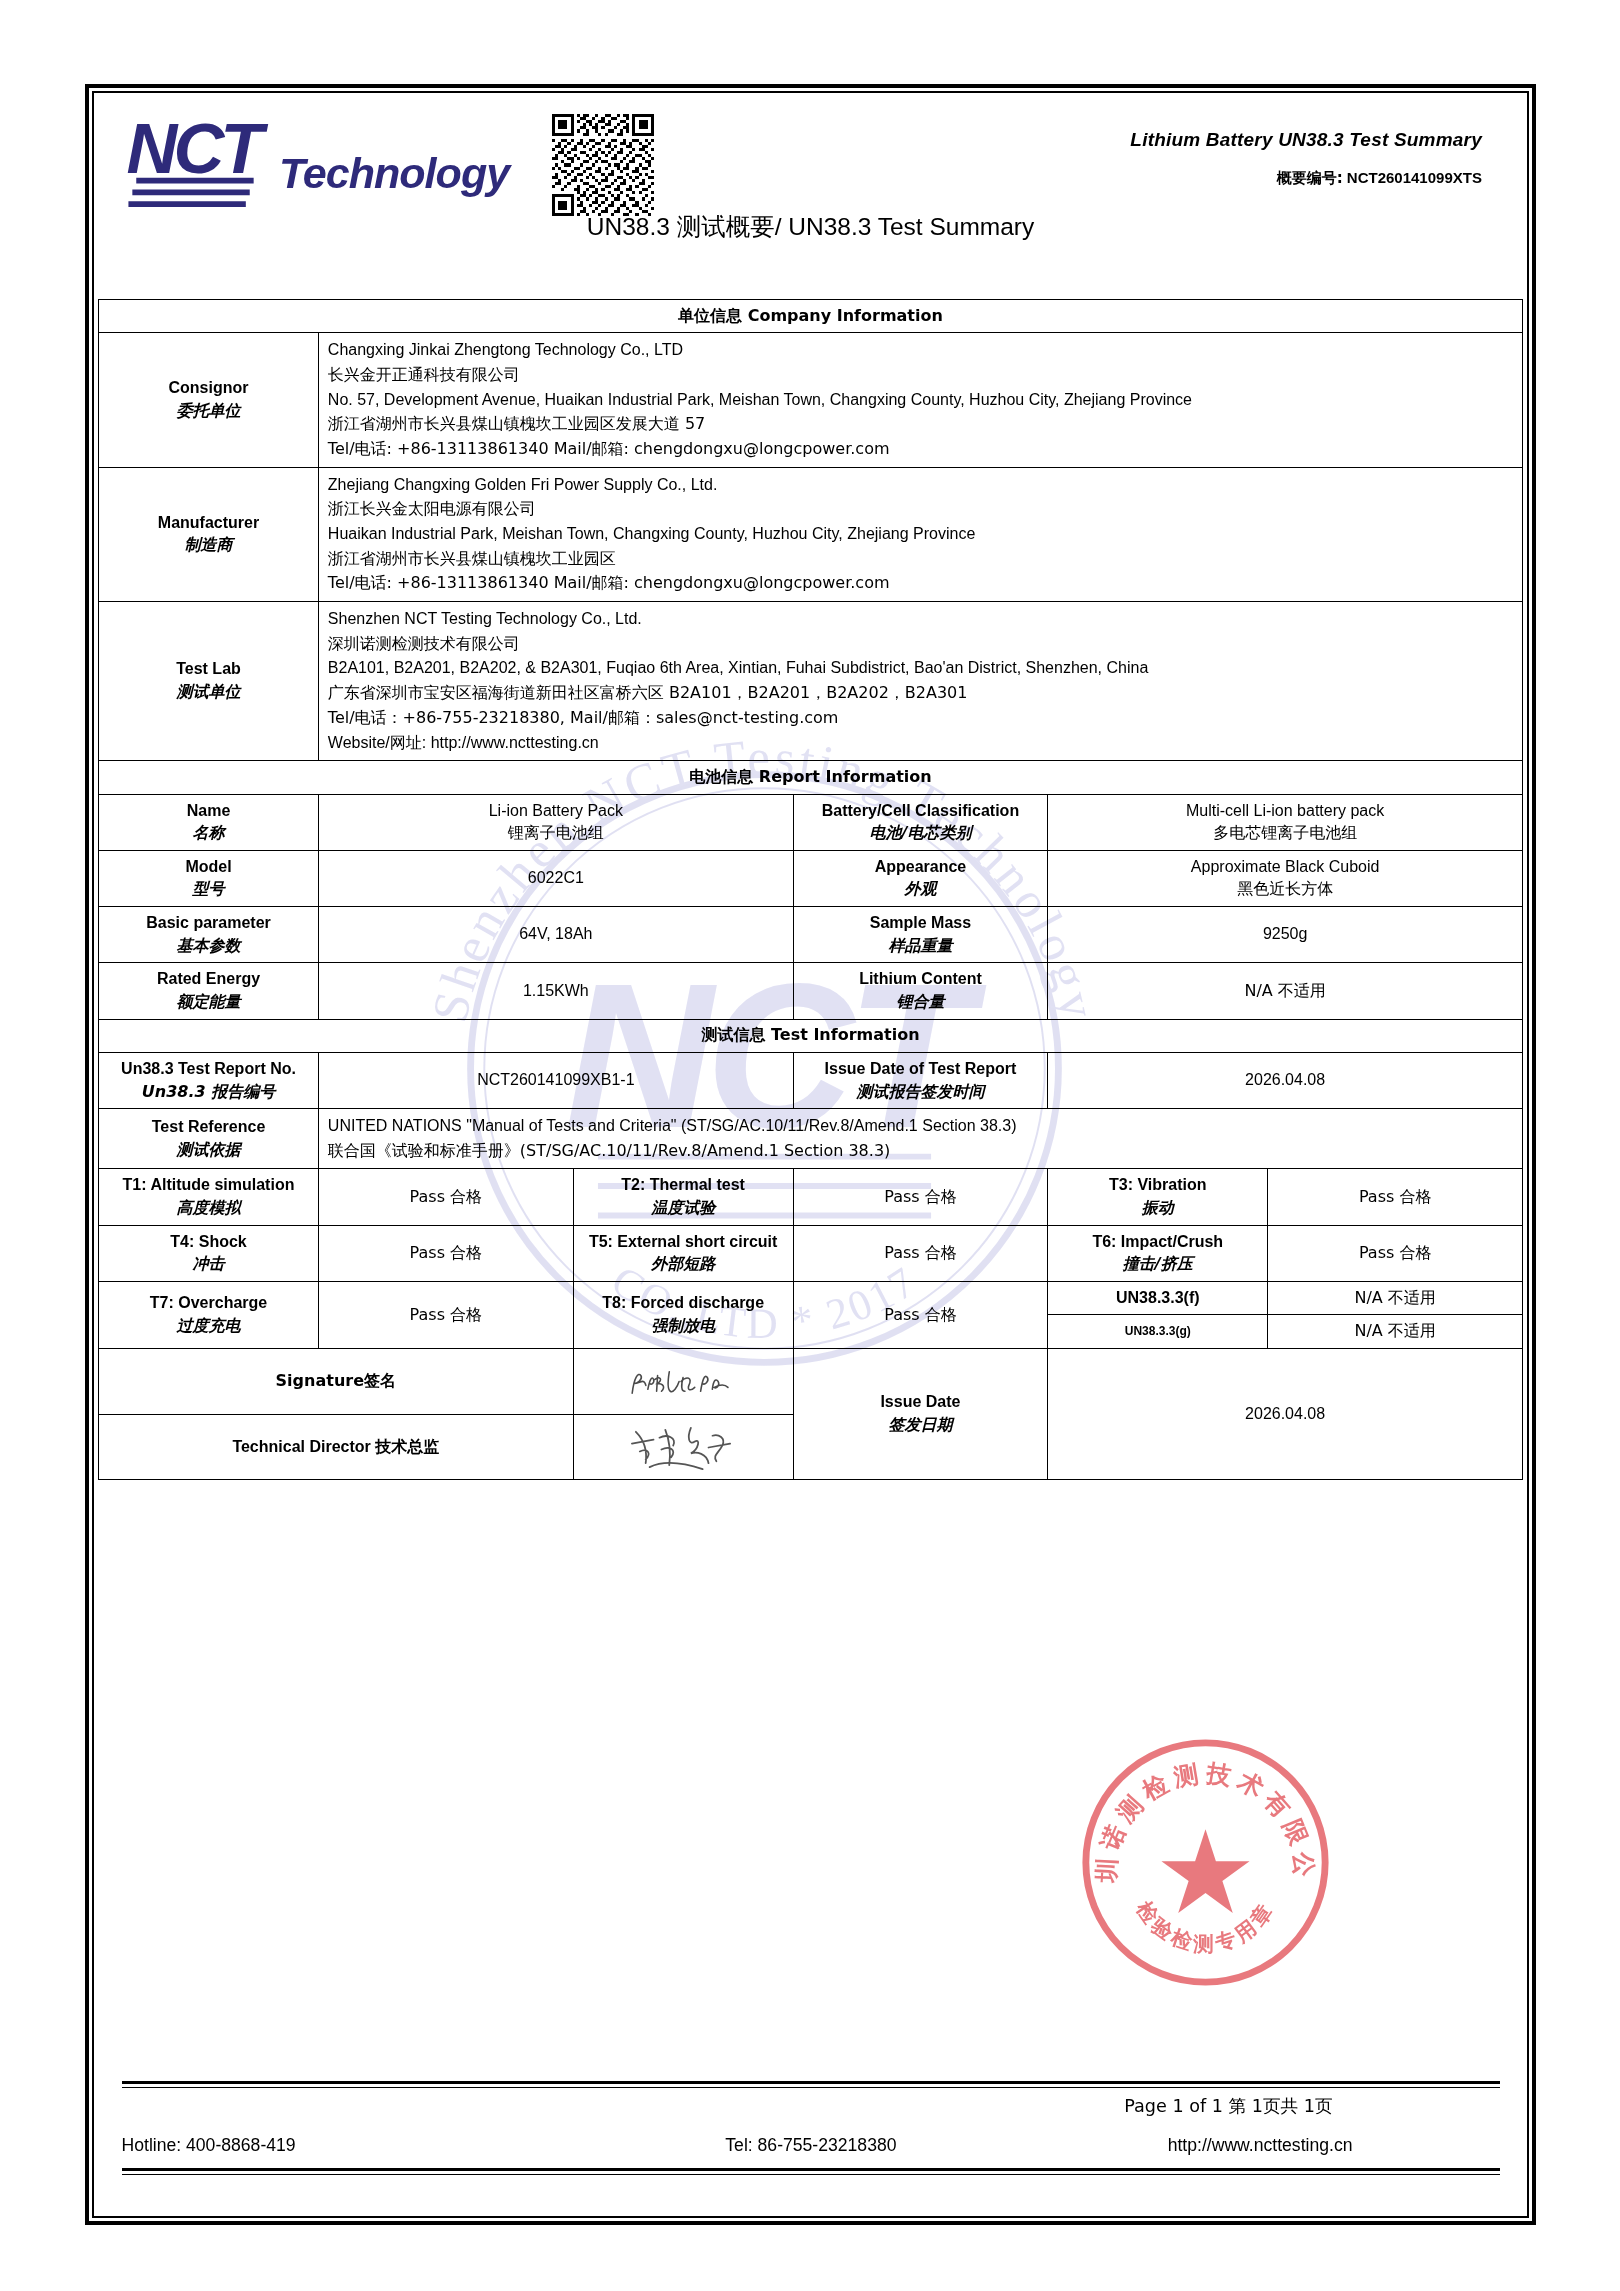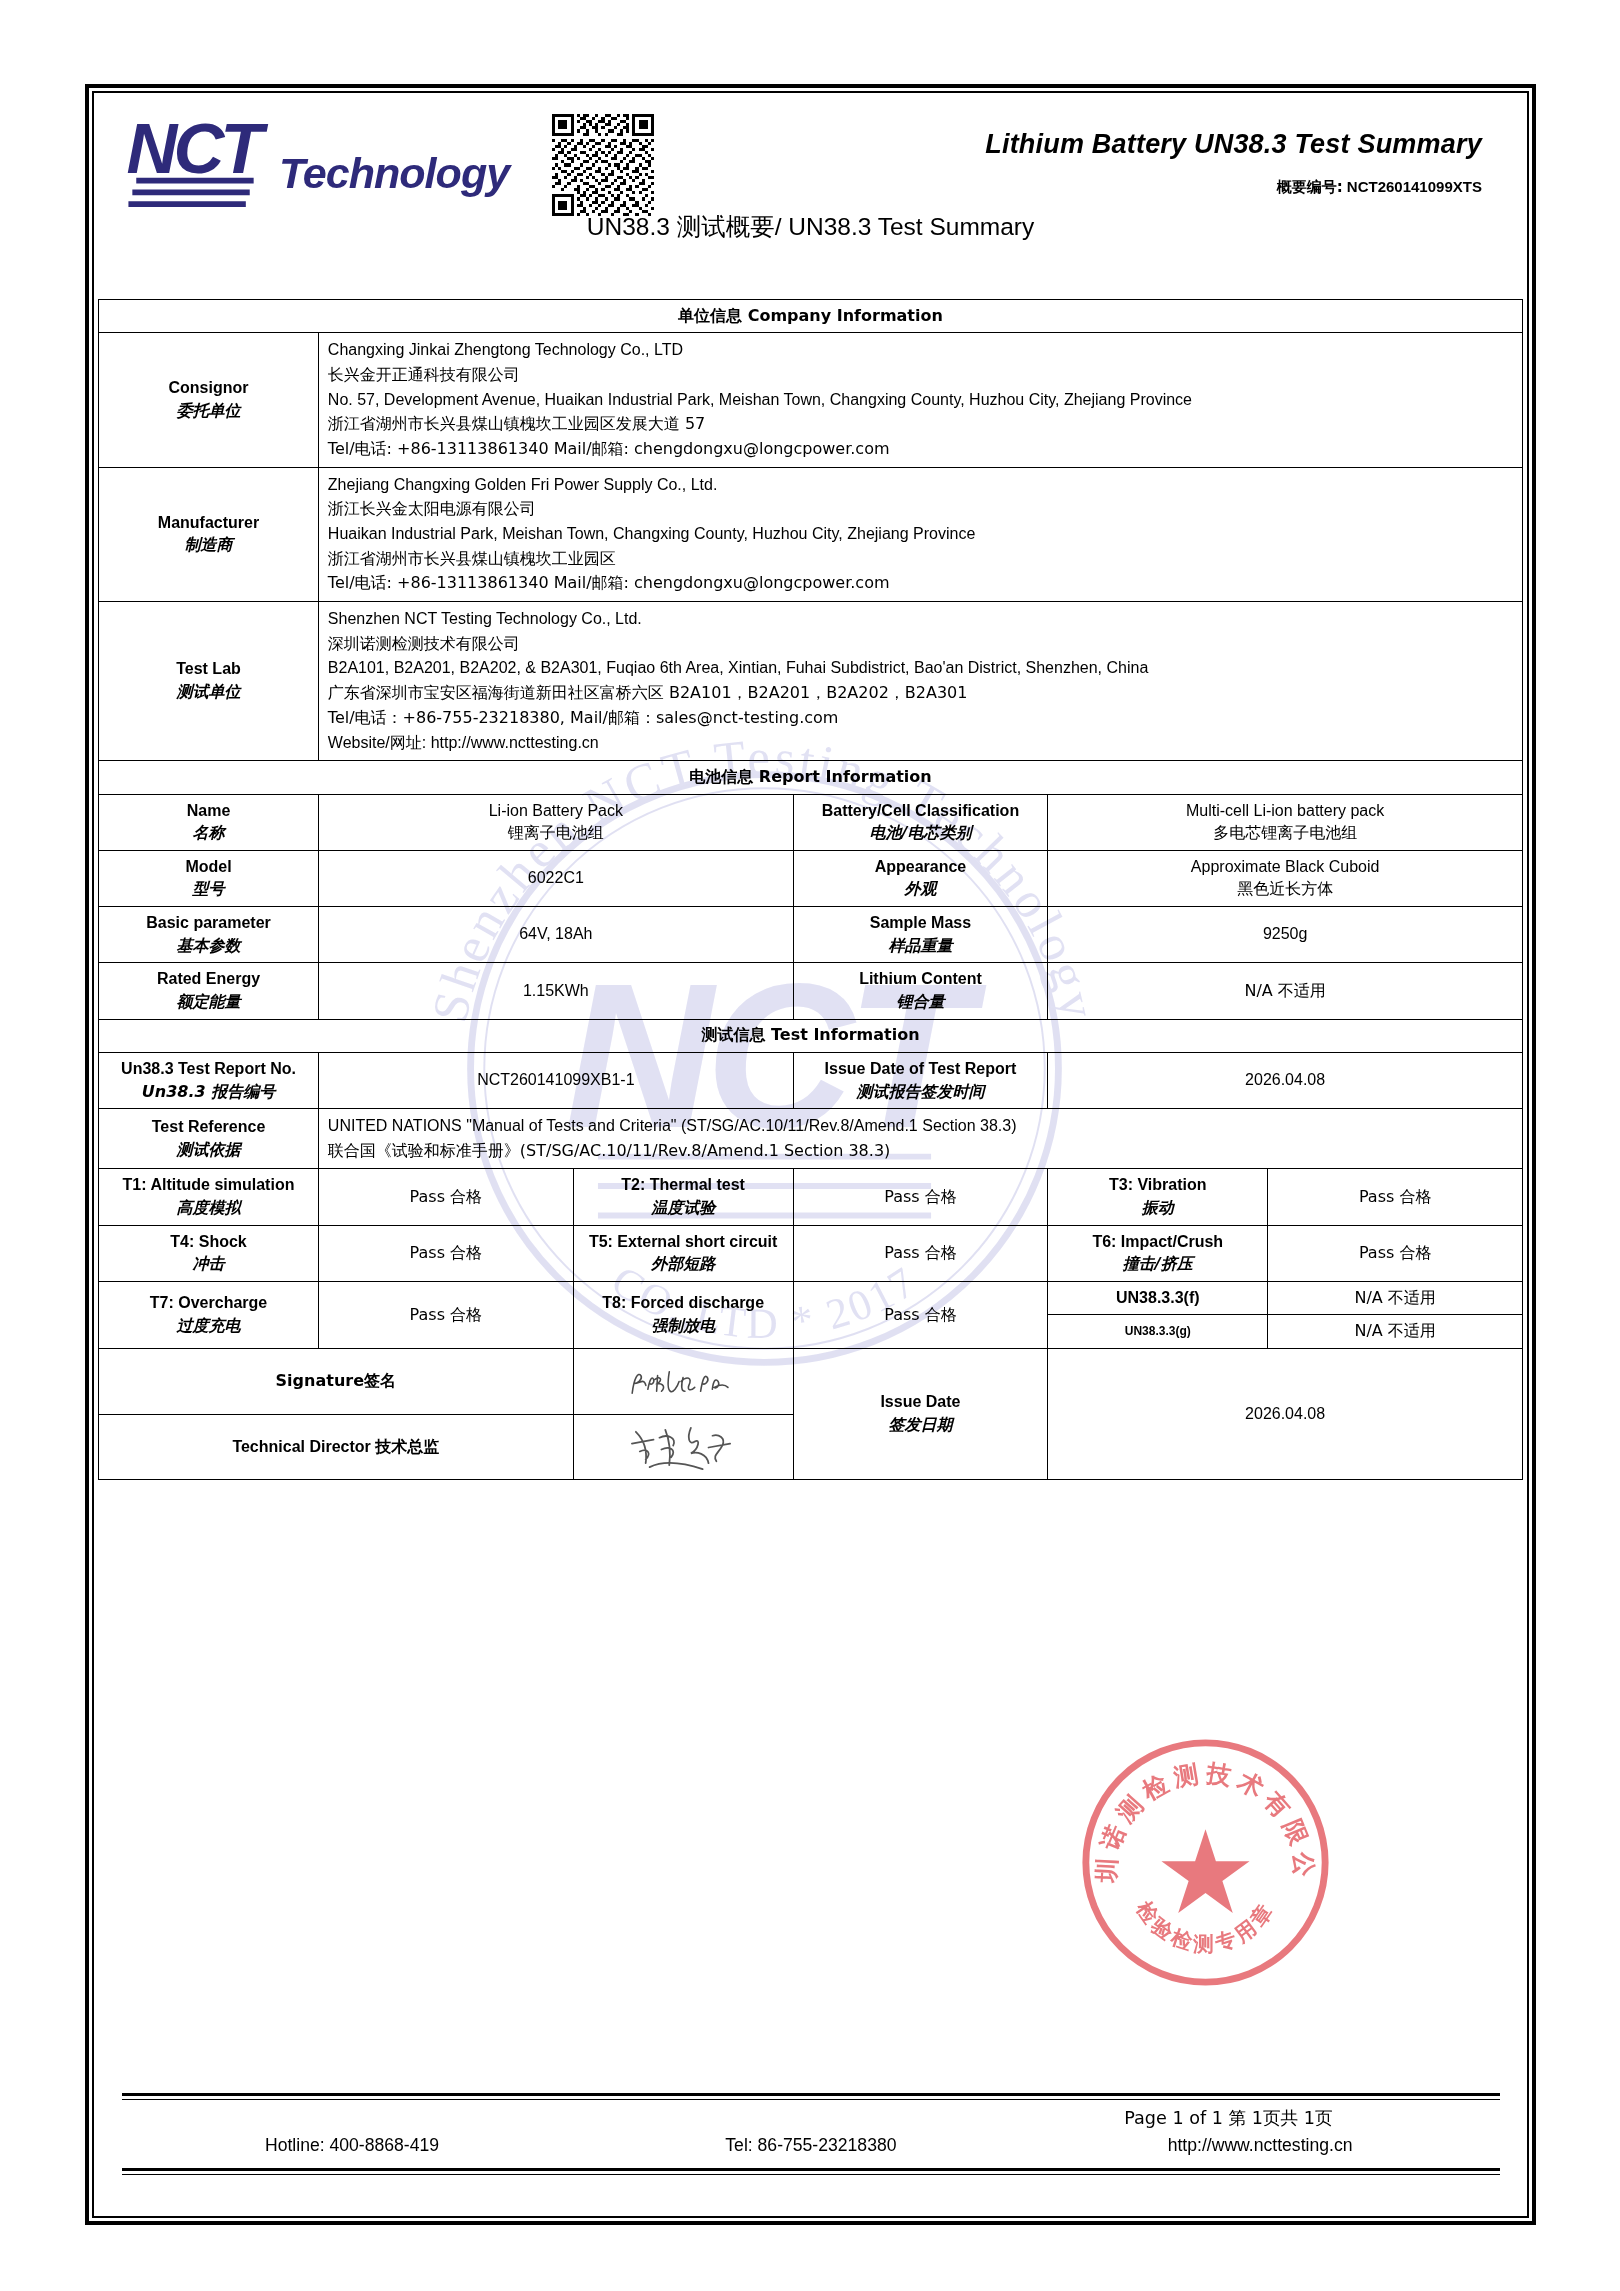--- a/index.html
+++ b/index.html
@@ -35,21 +35,21 @@
   
   .header{
     position:relative;z-index:2;display:flex;align-items:flex-start;
     height:110px;padding:13.7px 23.5px 0 23.5px;box-sizing:border-box;
   }
   .logo{width:421px;flex:0 0 421px;padding-top:5.9px;}
   .logo svg{display:block;}
   .qr{width:102px;height:102px;flex:0 0 102px;margin-left:9.8px;margin-top:2px;}
   .hdr-text{flex:1;text-align:right;padding-top:17.6px;padding-right:17.6px;}
   .hdr-line1{
-    font-weight:bold;font-style:italic;font-size:27px;letter-spacing:0.2px;
+    font-weight:bold;font-style:italic;font-size:19px;letter-spacing:0.2px;
     white-space:nowrap;
   }
   .hdr-line2{
     font-weight:bold;font-size:15px;margin-top:18px;white-space:nowrap;
   }
 
   .doc-title{
     position:relative;z-index:2;text-align:center;
     font-size:24.5px;font-weight:normal;
     padding:2px 0 9.8px 0;
@@ -98,21 +98,21 @@
   .footer{
     position:absolute;z-index:2;left:0;right:0;bottom:36px;
     padding:0 23.5px;box-sizing:border-box;
   }
   .foot-rule-top{border-top:3.9px solid #000;border-bottom:1.5px solid #000;height:2.9px;margin-bottom:5.9px;}
   .foot-rule-bot{border-top:3.9px solid #000;border-bottom:1.5px solid #000;height:2.9px;margin-top:3.9px;}
   .foot-page{text-align:right;font-size:17.6px;padding-right:167px;}
   .foot-row{
     display:flex;align-items:baseline;font-size:17.6px;padding:5.9px 0 7.8px 0;
   }
-  .foot-row .f1{flex:0 0 461px;text-align:center;}
+  .foot-row .f1{flex:0 0 461px;text-align:left;margin-top:12px;}
   .foot-row .f2{flex:0 0 314px;text-align:right;}
   .foot-row .f3{flex:1;text-align:right;padding-right:147px;}
 </style>
 </head>
 <body>
 
 <div class="page-frame"></div>
 
 <div class="content">
 

